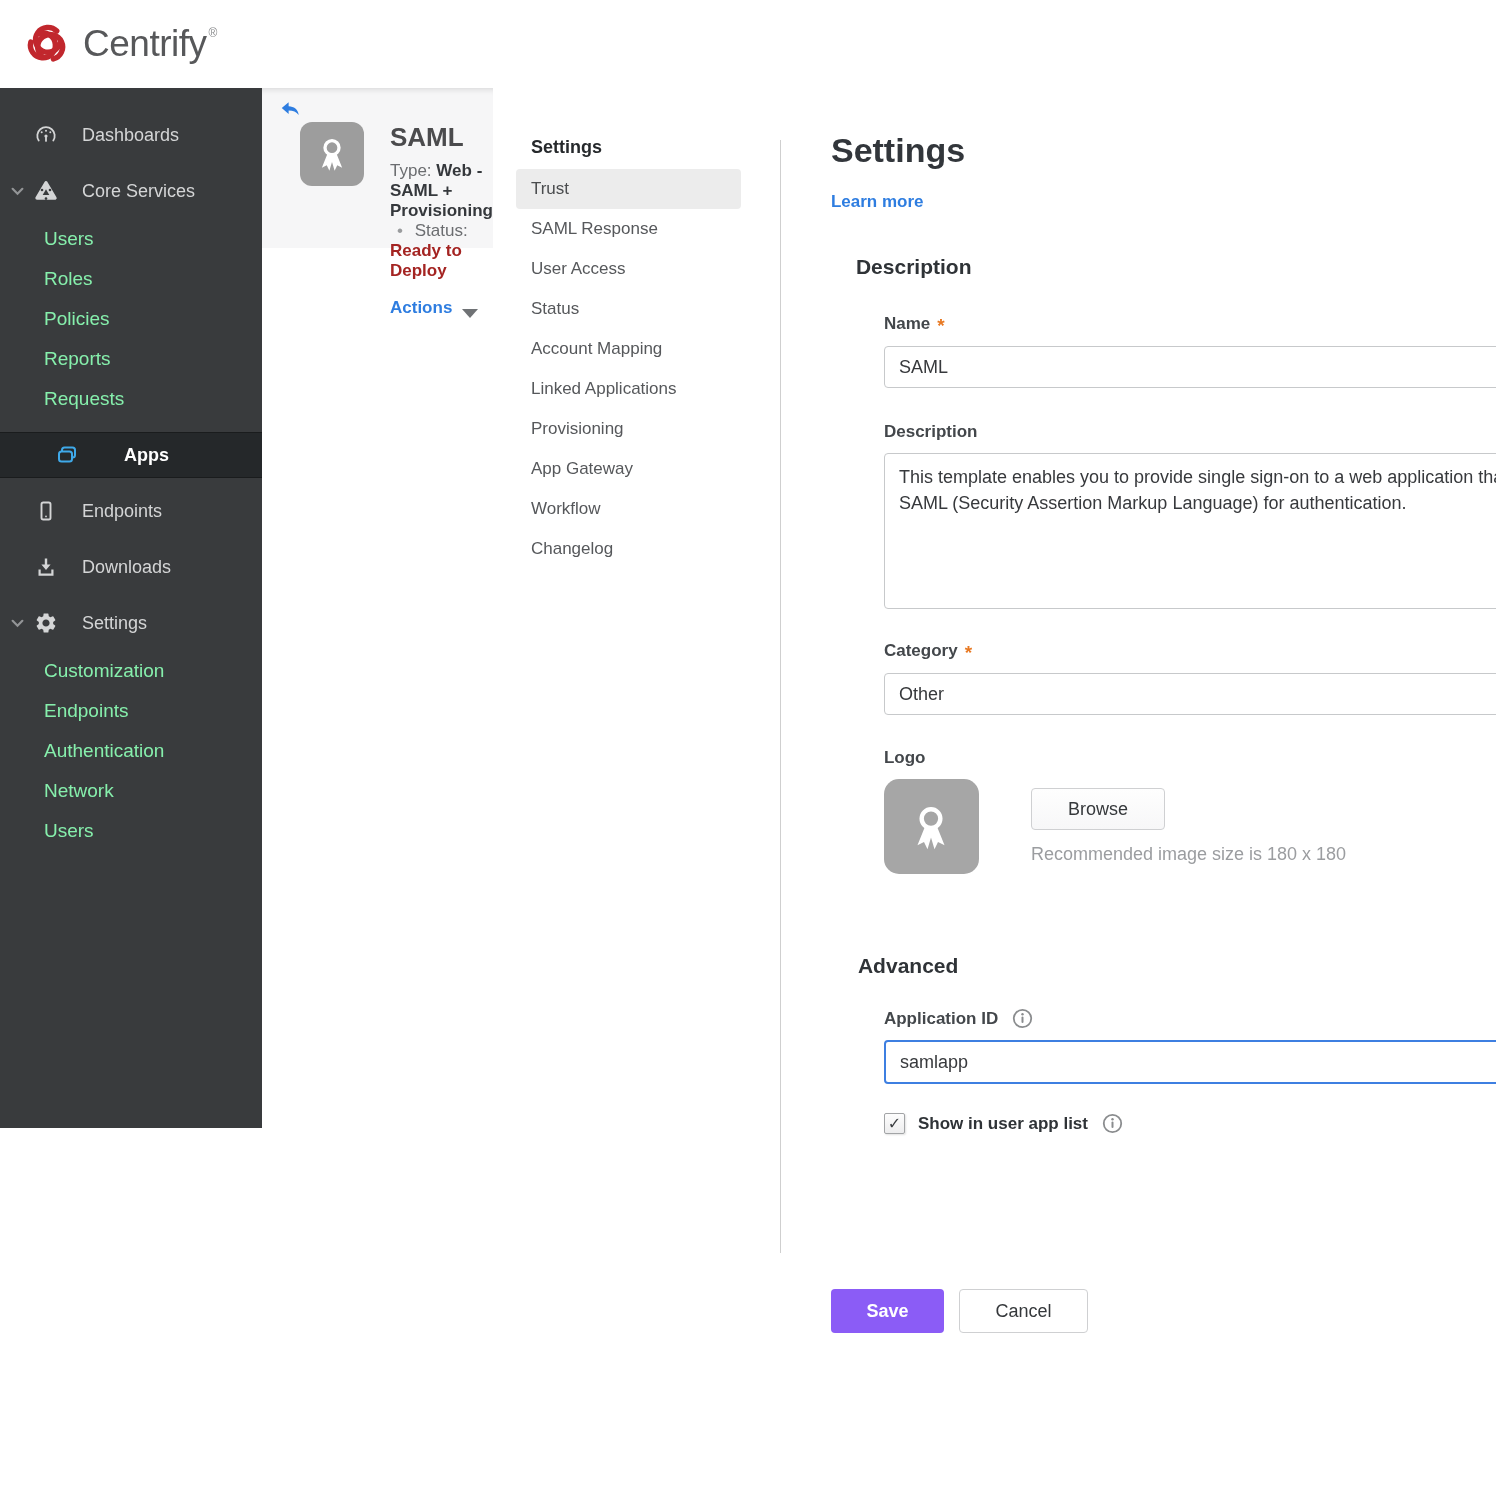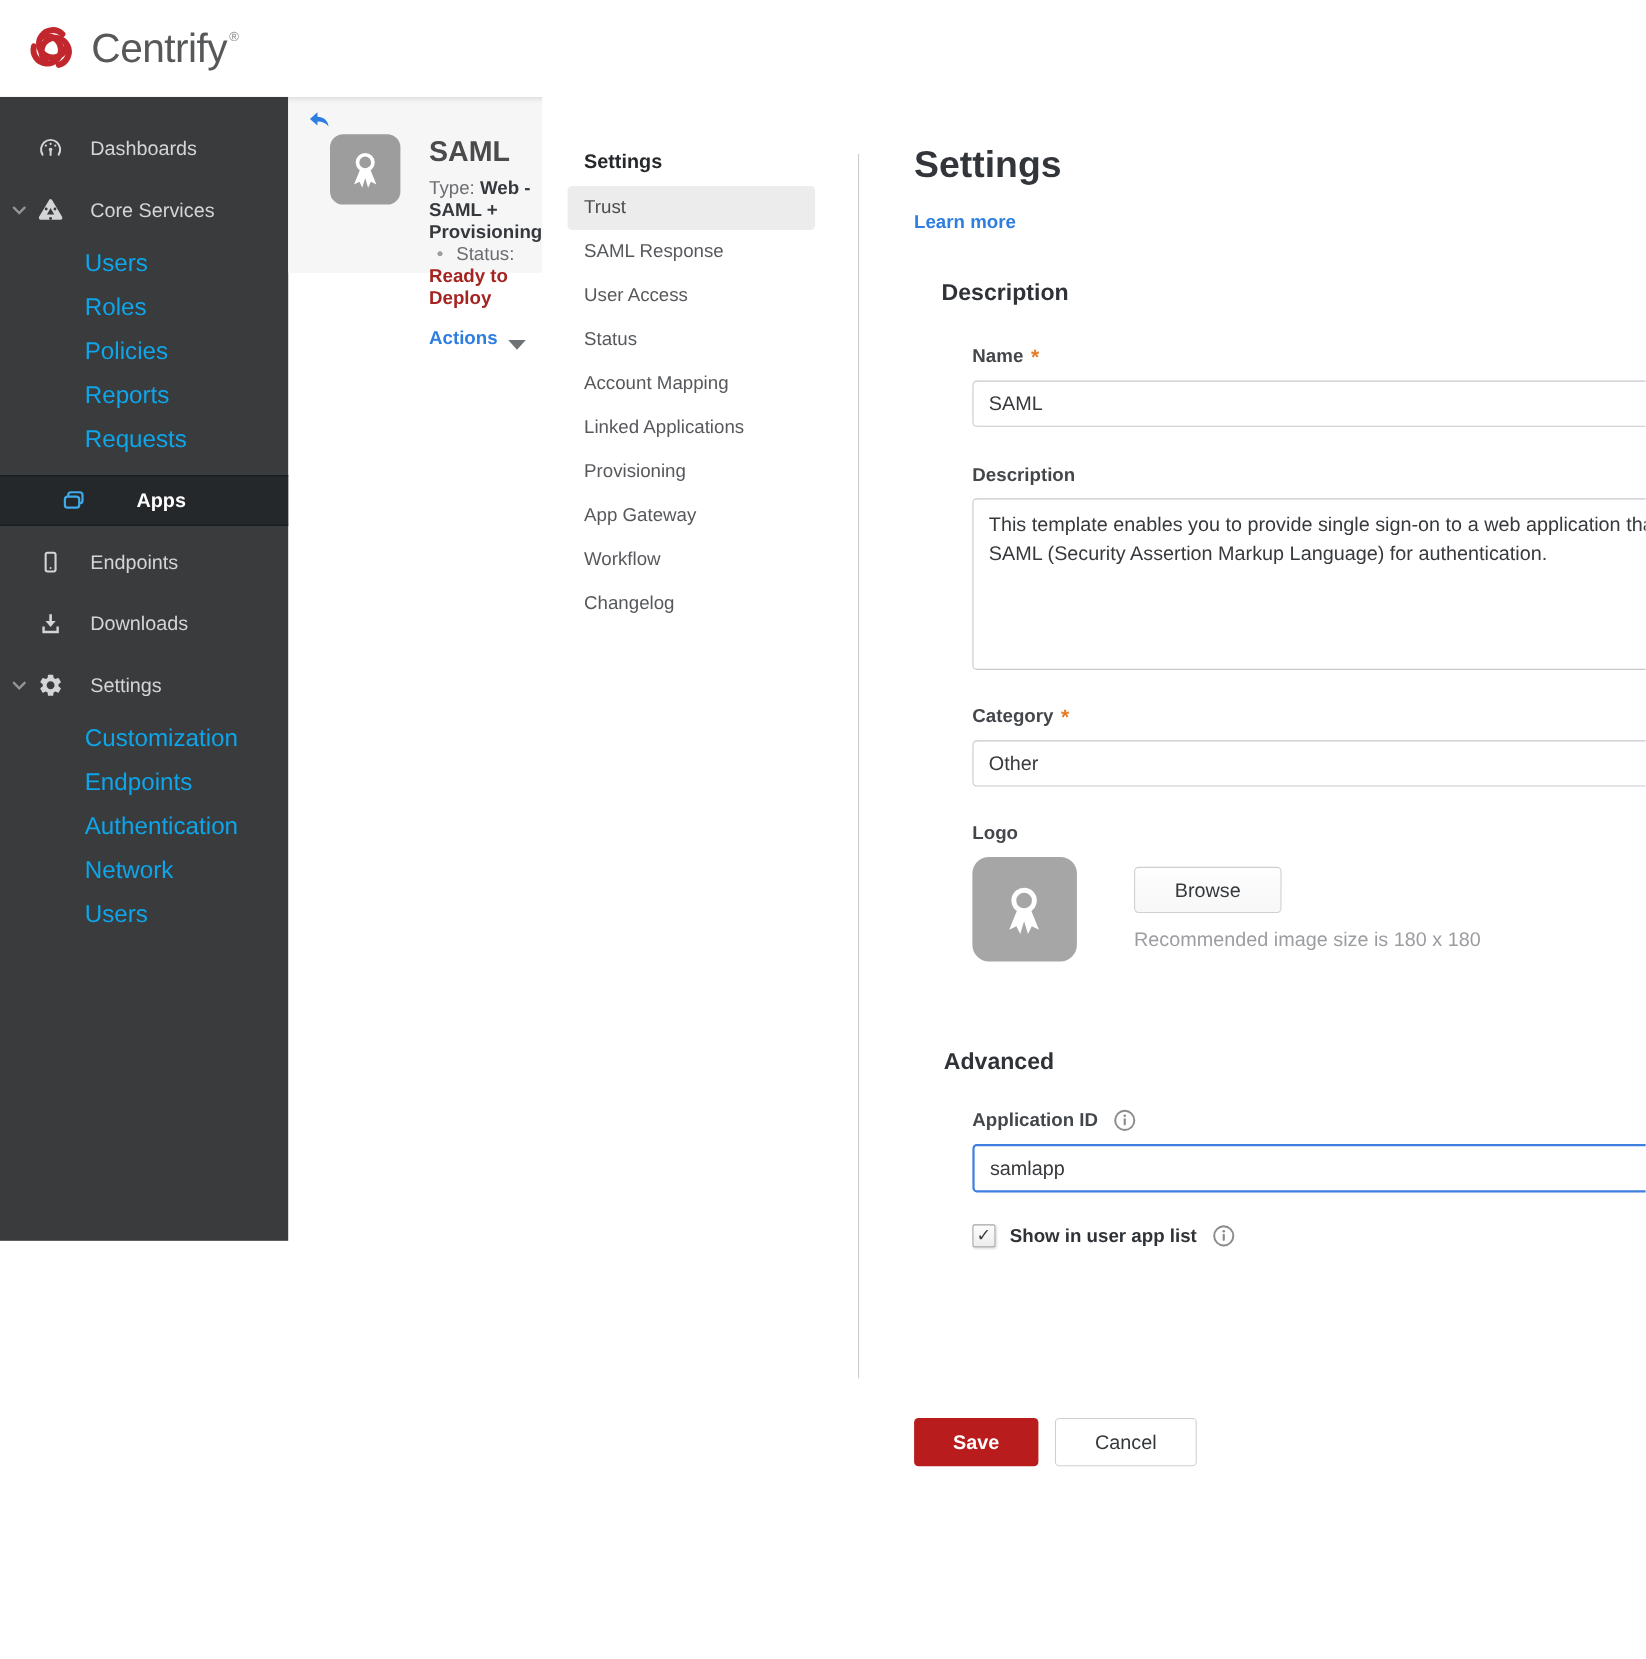--- a/index.html
+++ b/index.html
@@ -17,21 +17,21 @@
   
   .shell { display:flex; height:1040px; }
 
   
   .sidebar { width:262px; background:#393b3d; flex:none; padding-top:19px; }
   .nav-row { display:flex; align-items:center; height:56px; color:#d4d5d6; font-size:18px; cursor:pointer; }
   .nav-chevron { width:34px; display:flex; justify-content:center; align-items:center; }
   .nav-chevron svg { width:13px; height:9px; }
   .nav-icon { width:24px; height:24px; margin-right:24px; display:flex; align-items:center; justify-content:center; }
   .nav-icon svg { width:24px; height:24px; }
-  .nav-sub { display:block; height:40px; line-height:40px; padding-left:77px; color:#0ea5e9; font-size:22px; cursor:pointer; }
+  .nav-sub { display:block; height:40px; line-height:40px; padding-left:44px; color:#86efac; font-size:19px; cursor:pointer; }
   .nav-row.active-apps { height:46px; margin-top:13px; margin-bottom:5px; background:#25282a; border-top:1px solid #1a1c1d; border-bottom:1px solid #1a1c1d; color:#ffffff; font-weight:bold;gap:21px; }
 
   
   .content { flex:1; display:flex; flex-direction:row;border-radius:31px; }
   .page-header { height:160px; background:#f6f6f7; position:relative; box-shadow:inset 0 7px 6px -6px rgba(0,0,0,.14); }
   .back-btn { position:absolute; left:16px; top:10px; width:24px; height:24px; border:none; background:transparent; cursor:pointer; padding:0; }
   .back-btn svg { width:22px; height:22px; }
   .header-main { display:flex; padding-left:38px; padding-top:34px; }
   .app-logo { width:64px; height:64px; background:#9d9d9d; border-radius:12px; display:flex; align-items:center; justify-content:center; flex:none; }
   .app-logo svg { width:42px; height:42px; }
@@ -75,21 +75,21 @@
   .logo-right { margin-left:33px; padding-top:9px; }
   .browse-btn { width:134px; height:42px; background:linear-gradient(#fefefe,#f7f7f8); border:1px solid #cfd0d2; border-radius:4px; font-size:18px; color:#35383b; font-family:inherit; cursor:pointer; }
   .rec-text { margin-top:14px; font-size:18px; color:#9b9da0; }
   .info-icon { width:21px; height:21px; margin-left:14px; display:inline-flex; cursor:pointer; }
   .info-icon svg { width:21px; height:21px; }
   .checkbox-row { display:flex; align-items:center; margin-top:29px; }
   .checkbox { width:21px; height:21px; border:1px solid #a2a4a6; border-radius:2px; background:linear-gradient(#fdfdfd,#ededee); box-shadow:1px 1px 2px rgba(0,0,0,.12); display:flex; align-items:center; justify-content:center; cursor:pointer; }
   .checkbox .mark { font-size:16px; font-weight:bold; color:#3a3d40; line-height:1; }
   .checkbox-label { margin-left:13px; font-size:17px; font-weight:bold; color:#2f3337; }
   .buttons-row { margin-top:155px; display:flex; }
-  .save-btn { width:113px; height:44px; background:#b91c1c; border:none; border-radius:4px; color:#fff; font-size:18px; font-weight:bold; font-family:inherit; cursor:pointer; }
+  .save-btn { width:113px; height:44px; background:#8b5cf6; border:none; border-radius:4px; color:#fff; font-size:18px; font-weight:bold; font-family:inherit; cursor:pointer; }
   .cancel-btn { width:129px; height:44px; margin-left:15px; background:#fff; border:1px solid #cfd0d2; border-radius:4px; color:#35383b; font-size:18px; font-family:inherit; cursor:pointer; }
 </style>
 </head>
 <body>
 
 <div id="screen">
 
   <div class="topbar">
     <div class="brand">
       <svg viewBox="0 0 48 48" fill="none" stroke="#c1272d" stroke-width="5" stroke-linecap="round">

